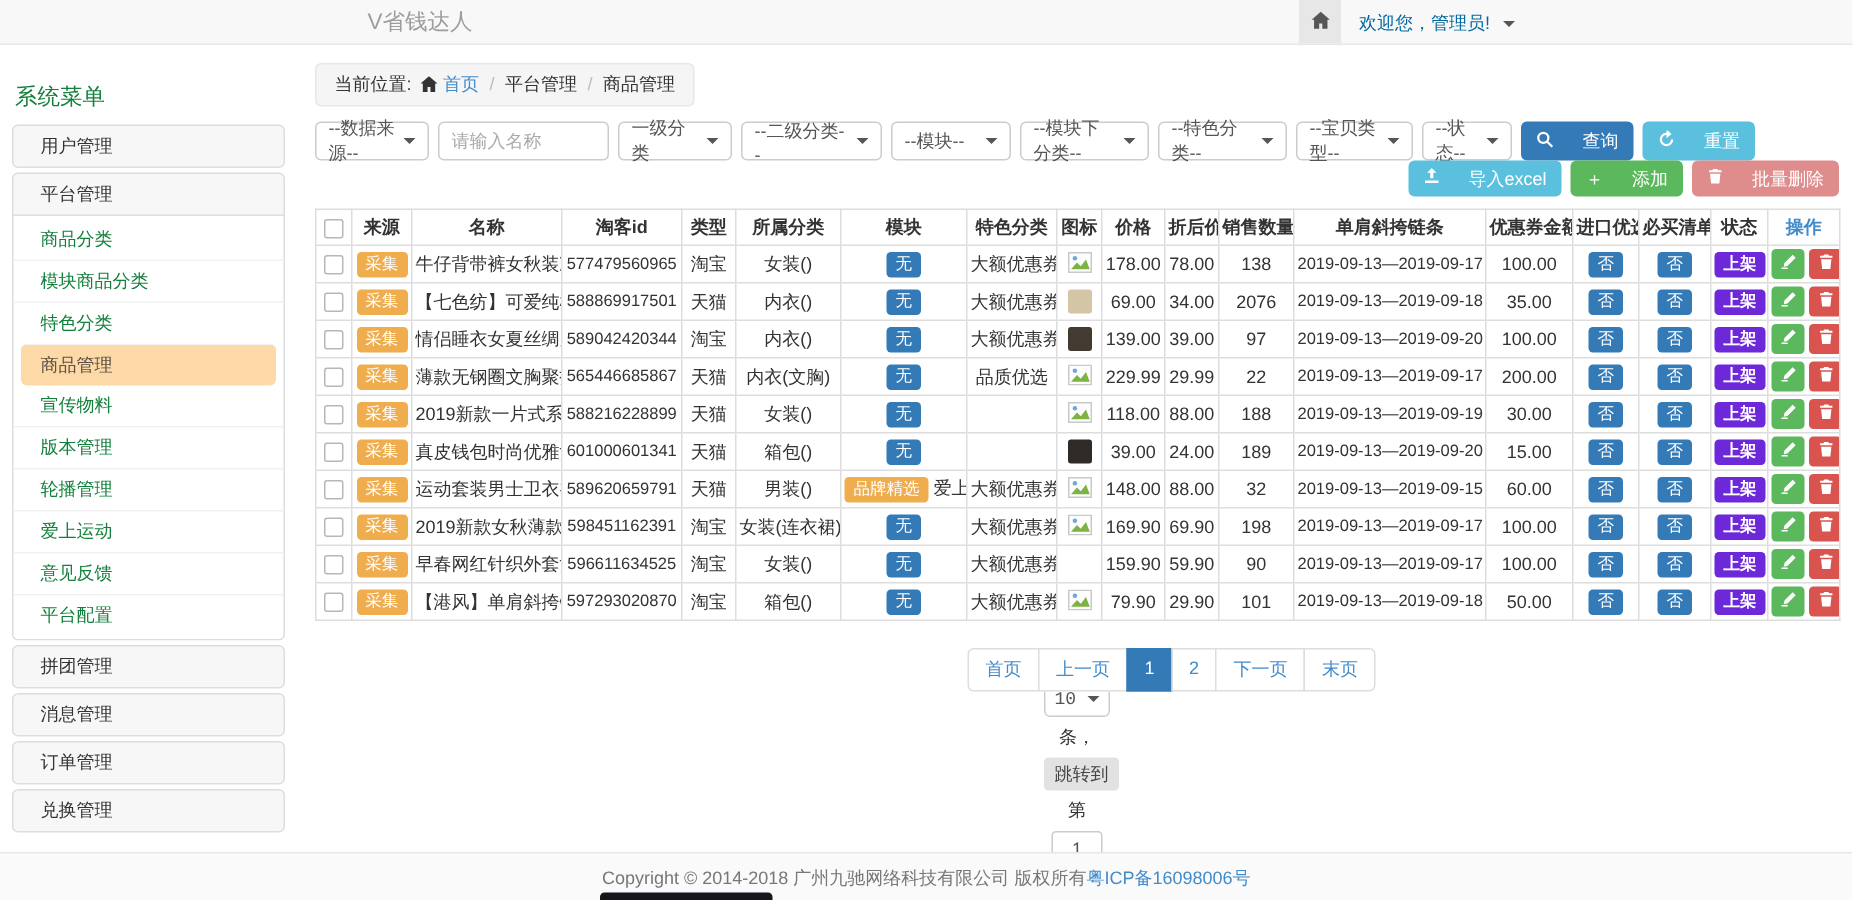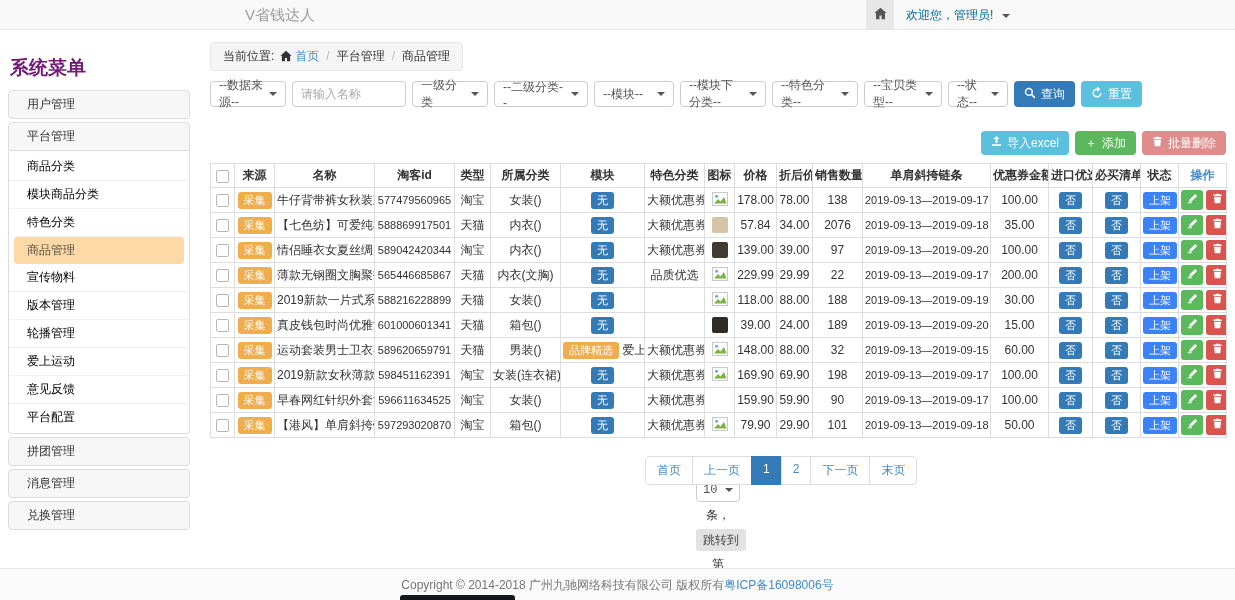--- a/index.html
+++ b/index.html
@@ -10,57 +10,57 @@
     font-family:"Liberation Sans","DejaVu Sans",sans-serif; font-size:12px;
   }
   
   .topbar { position:absolute; top:0; left:0; right:0; height:30px; background:#f8f8f8; border-bottom:1px solid #e7e7e7; }
   .brand { position:absolute; left:245px; top:0; line-height:30px; font-size:15px; color:#9d9d9d; }
   .home-btn { position:absolute; left:866px; top:0; width:28px; height:29px; background:#e7e7e7; display:flex; align-items:center; justify-content:center; color:#555; cursor:pointer; }
   .welcome { position:absolute; left:906px; top:0; line-height:30px; color:#0369a1; cursor:pointer; }
   .caret-down { display:inline-block; width:0; height:0; border-left:4px solid transparent; border-right:4px solid transparent; border-top:4px solid #555; margin-left:5px; vertical-align:middle; }
   
   .sidebar { position:absolute; left:8px; top:50px; width:182px; height:518px; overflow:hidden; }
-  .sb-heading { color:#701a75; font-weight:bold; font-size:19px; margin:5px 0 9px 2px; }
+  .sb-heading { color:#15803d; font-weight:normal; font-size:15px; margin:5px 0 9px 2px; }
   .panel-head { border:1px solid #ddd; border-radius:4px; background:#f7f7f7; padding:6px 18px; margin-top:3px; color:#333; cursor:pointer; line-height:15px; }
   .panel.expanded .panel-head { border-radius:4px 4px 0 0; }
   .sub-list { border:1px solid #ddd; border-top:0; border-radius:0 0 4px 4px; background:#fff; padding:2px 0; }
-  .sub-item { padding:6px 18px; color:#000000; cursor:pointer; border-top:1px solid #f1f1f1; line-height:15px; }
+  .sub-item { padding:6px 18px; color:#15803d; cursor:pointer; border-top:1px solid #f1f1f1; line-height:15px; }
   .sub-item:first-child { border-top:0; }
   .sub-item.active { background:#fcd9a6; border-radius:4px; margin:0 5px; padding:6px 13px; color:#5b5143; }
   .sub-item.active + .sub-item { border-top:0; }
   
   .main { position:absolute; left:210px; top:42px; width:1016px; }
   .breadcrumb { display:inline-block; background:#f5f5f5; border:1px solid #e7e7e7; border-radius:4px; padding:5px 12px; color:#333; }
   .bc-link { color:#428bca; cursor:pointer; }
   .bc-sep { color:#bbb; margin:0 7px; }
   .bc-home svg { vertical-align:-2px; margin:0 3px 0 6px; }
   .filter-row { display:flex; align-items:center; gap:6px; margin-top:10px; }
   .select-box { height:26px; border:1px solid #ccc; border-radius:4px; background:#fff; display:flex; align-items:center; justify-content:space-between; padding:0 8px; color:#555; cursor:pointer; flex:none; }
   .select-caret { display:inline-block; width:0; height:0; border-left:4px solid transparent; border-right:4px solid transparent; border-top:4px solid #555; margin-left:6px; }
   .text-input { height:26px; border:1px solid #ccc; border-radius:4px; padding:0 8px; font:inherit; color:#555; width:114px; flex:none; }
   .text-input::placeholder { color:#aaa; }
-  .btn { height:26px; border:0; border-radius:4px; color:#fff; font:inherit; display:inline-flex; align-items:center; gap:5px; padding:0 10px; cursor:pointer; flex:none;justify-content:flex-end; }
+  .btn { height:26px; border:0; border-radius:4px; color:#fff; font:inherit; display:inline-flex; align-items:center; gap:19px; padding:0 10px; cursor:pointer; flex:none;justify-content:flex-end; }
   .btn-primary { background:#337ab7; }
   .btn-info { background:#5bc0de; }
   .btn-success { background:#5cb85c; }
   .btn-danger-light { background:#df8c8c; }
-  .toolbar { display:flex; justify-content:flex-end; gap:6px; margin-top:24px; }
+  .toolbar { display:flex; justify-content:flex-end; gap:6px; }
   .toolbar .btn { height:24px; }
   
   table { border-collapse:collapse; table-layout:fixed; width:1016px; margin-top:8px; }
   th,td { border:1px solid #ddd; text-align:center; vertical-align:middle; overflow:hidden; white-space:nowrap; padding:0 2px; }
   th { height:24px; font-weight:bold; color:#333; background:#fff; }
   td { height:25px; }
   th.op-col { color:#428bca; }
   .cell-sm { font-size:11px; }
   .badge { display:inline-block; border-radius:3px; color:#fff; padding:3px 6px; line-height:1; font-size:11px; }
   .badge-orange { background:#f0ad4e; }
   .badge-blue { background:#337ab7; }
-  .badge-green { background:#3b82f6; }
+  .badge-green { background:#6d28d9;font-weight:bold; }
   .thumb { display:inline-block; width:16px; height:16px; border-radius:2px; vertical-align:middle; }
   .mini-btn { display:inline-flex; width:22px; height:20px; align-items:center; justify-content:center; border-radius:3px; color:#fff; cursor:pointer; vertical-align:middle; }
   .mini-btn + .mini-btn { margin-left:3px; }
   .mini-green { background:#5cb85c; }
   .mini-red { background:#d9534f; }
   .checkbox { display:inline-block; width:13px; height:13px; border:1px solid #b7b7b7; border-radius:2px; background:#fff; vertical-align:middle; cursor:pointer; }
   
   .pagi-row { position:relative; margin-top:18px; height:28px; }
   .pagi-left { display:flex; align-items:center; gap:5px; color:#333;flex-direction:column; }
   .mini-select { height:24px; padding:0 6px; width:44px;font-family:Liberation Mono, monospace; }
@@ -113,20 +113,23 @@
           <div class="sub-item">爱上运动</div>
           <div class="sub-item">意见反馈</div>
           <div class="sub-item">平台配置</div>
         </div>
       </div>
       <div class="panel">
         <div class="panel-head">拼团管理</div>
       </div>
       <div class="panel">
         <div class="panel-head">消息管理</div>
+      </div>
+      <div class="panel">
+        <div class="panel-head">订单管理</div>
       </div>
       <div class="panel">
         <div class="panel-head">兑换管理</div>
       </div>
     </div>
 </div>
 
 <div class="main">
 
   <div class="breadcrumb">
@@ -282,21 +285,21 @@
         <tr>
           <td><span class="checkbox"></span></td>
           <td><span class="badge badge-orange">采集</span></td>
           <td>【七色纺】可爱纯棉家...</td>
           <td class="cell-sm">588869917501</td>
           <td>天猫</td>
           <td>内衣()</td>
           <td><span class="badge badge-blue">无</span></td>
           <td>大额优惠券</td>
           <td><span class="thumb" style="background:#d3c5a5"></span></td>
-          <td>57.84</td>
+          <td>69.00</td>
           <td>34.00</td>
           <td>2076</td>
           <td class="cell-sm">2019-09-13—2019-09-18</td>
           <td>35.00</td>
           <td><span class="badge badge-blue">否</span></td>
           <td><span class="badge badge-blue">否</span></td>
           <td><span class="badge badge-green">上架</span></td>
           <td><span class="mini-btn mini-green">
               <span><svg width="11" height="11" viewBox="0 0 16 16" fill="currentColor">
                   <path d="M11.8 1.3l2.9 2.9-8 8-3.6 .7 .7-3.6zM1 13.5h6V15H1z"></path>

